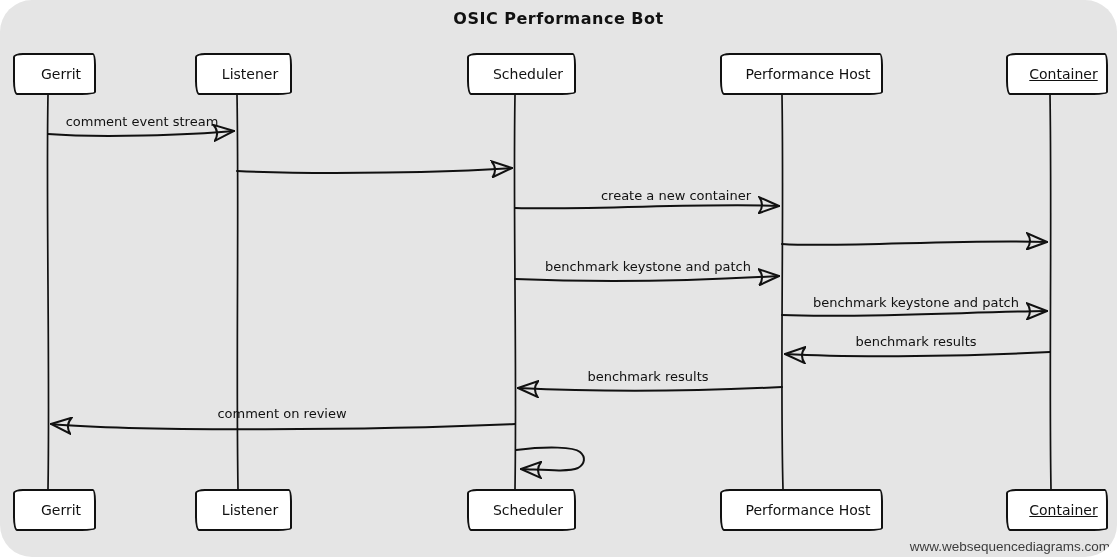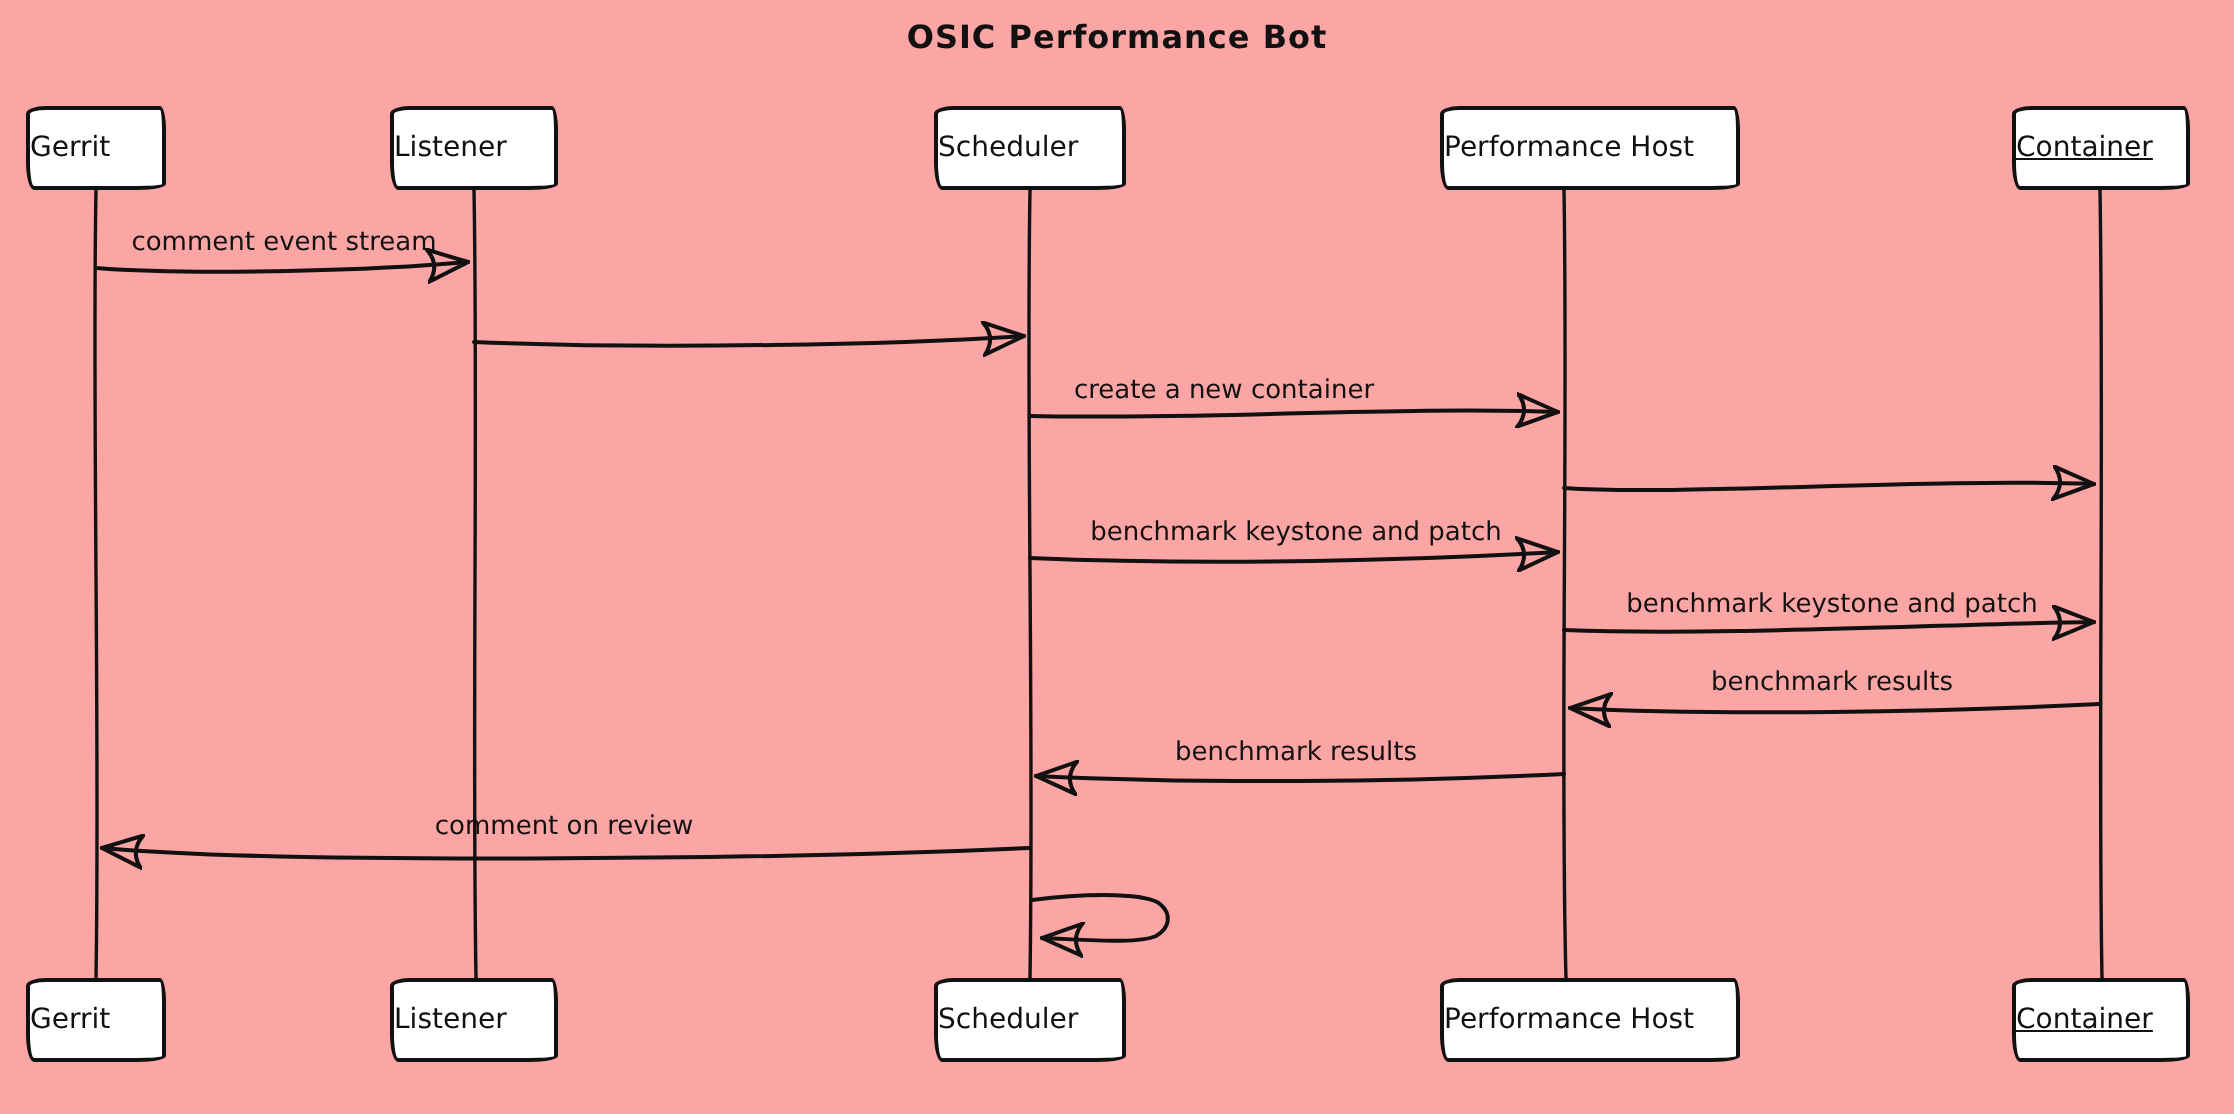--- a/index.html
+++ b/index.html
@@ -4,24 +4,25 @@
 <style>
   html, body {
     margin: 0;
     padding: 0;
     background: #ffffff;
   }
   .stage {
     position: relative;
     width: 1117px;
     height: 557px;
-    background: #fca5a5;
+    background: #e5e5e5;
     font-family: "DejaVu Sans", sans-serif;
     color: #111111;
     overflow: hidden;
+    border-radius: 32px;
   }
   .strokes {
     position: absolute;
     left: 0;
     top: 0;
     width: 1117px;
     height: 557px;
   }
   .strokes path {
     fill: none;
@@ -42,25 +43,27 @@
     font-weight: bold;
     letter-spacing: 0.5px;
   }
   .actor {
     position: absolute;
     height: 38px;
     border: 2px solid #111111;
     background: #ffffff;
     display: flex;
     align-items: center;
+    justify-content: center;
     font-size: 14px;
     white-space: nowrap;
     
     border-radius: 10px 3px 14px 4px / 4px 12px 3px 14px;
     z-index: 2;
+    padding-left: 13px;
   }
   .actor.top { top: 53px; }
   .actor.bottom { top: 489px; }
   .a-gerrit    { left: 13px;   width: 66px;  }
   .a-listener  { left: 195px;  width: 80px;  }
   .a-scheduler { left: 467px;  width: 92px;  }
   .a-perfhost  { left: 720px;  width: 146px; }
   .a-container { left: 1006px; width: 85px; text-decoration: underline;  }
   .mlabel {
     position: absolute;
@@ -140,21 +143,22 @@
       <span>Scheduler</span>
     </div>
   <div class="actor bottom a-perfhost">
       <span>Performance Host</span>
     </div>
   <div class="actor bottom a-container">
       <span>Container</span>
     </div>
 
   <div class="mlabel" style="left:142px; top:114px">comment event stream</div>
-  <div class="mlabel" style="left:612px; top:188px">create a new container</div>
+  <div class="mlabel" style="left:676px; top:188px">create a new container</div>
   <div class="mlabel" style="left:648px; top:259px">benchmark keystone and patch</div>
   <div class="mlabel" style="left:916px; top:295px">benchmark keystone and patch</div>
   <div class="mlabel" style="left:916px; top:334px">benchmark results</div>
   <div class="mlabel" style="left:648px; top:369px">benchmark results</div>
   <div class="mlabel" style="left:282px; top:406px">comment on review</div>
 
+  <div class="watermark">www.websequencediagrams.com</div>
 
 </div>
 
 </body></html>

